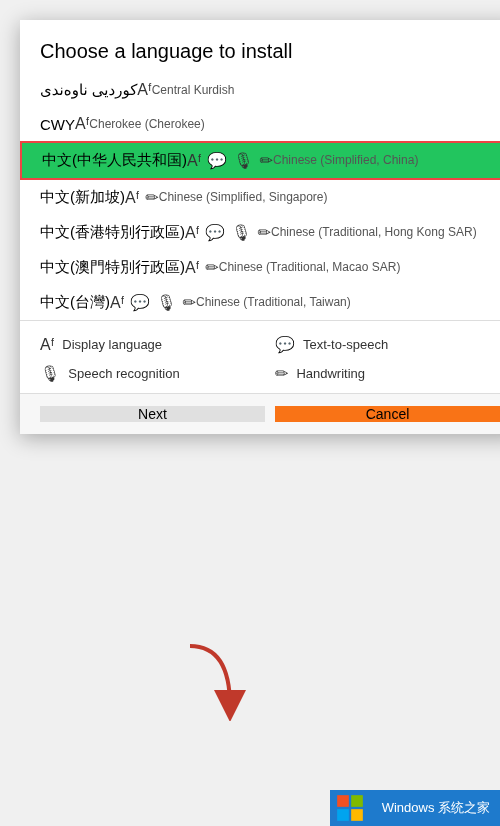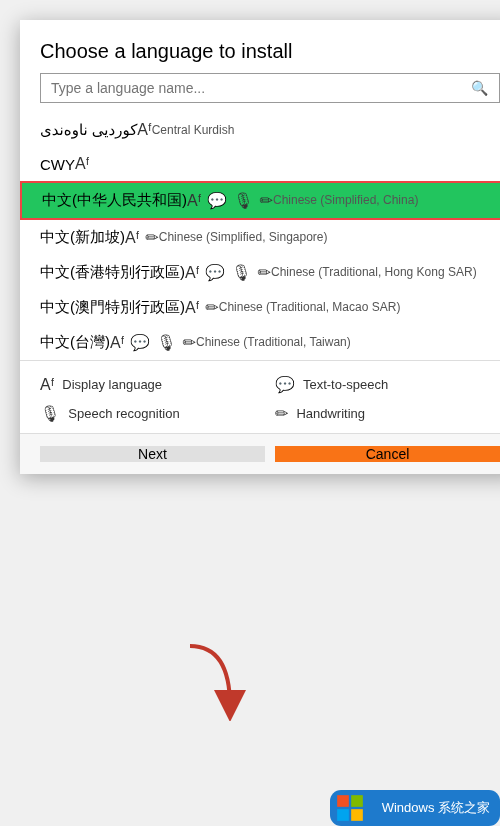--- a/index.html
+++ b/index.html
@@ -139,55 +139,51 @@
       position: absolute;
       bottom: 0;
       right: 0;
       background: #1e7acc;
       color: #fff;
       font-size: 13px;
       padding: 4px 10px 4px 6px;
       display: flex;
       align-items: center;
       gap: 18px;
-      border-radius: 11px;
     }
     .watermark-icon {
       width: 28px;
       height: 28px;
     }
   </style>
 </head>
 <body>
 
 <div class="dialog">
   <div class="dialog-title">Choose a language to install</div>
 
-  <div class="search-box">
-    <input type="text" placeholder="Type a language name..." style="">
-    <span class="search-icon">🔍</span>
-  </div>
 
   <div class="language-list" id="lang-list">
       <div class="lang-item">
         <div class="lang-top">
           <span class="lang-native">کوردیی ناوەندی</span>
           <div class="lang-icons">
             <span class="lang-icon">Aᶠ</span>
           </div>
         </div>
         <div class="lang-english">Central Kurdish</div>
       </div>
       <div class="lang-item">
         <div class="lang-top">
           <span class="lang-native">CWY</span>
           <div class="lang-icons">
             <span class="lang-icon">Aᶠ</span>
           </div>
         </div>
+        <div class="lang-english">Cherokee (Cherokee)</div>
       </div>
       <div class="lang-item selected">
         <div class="lang-top">
           <span class="lang-native">中文(中华人民共和国)</span>
           <div class="lang-icons">
             <span class="lang-icon">Aᶠ</span>
             <span class="lang-icon">💬</span>
             <span class="lang-icon">🎙</span>
             <span class="lang-icon">✏</span>
           </div>

